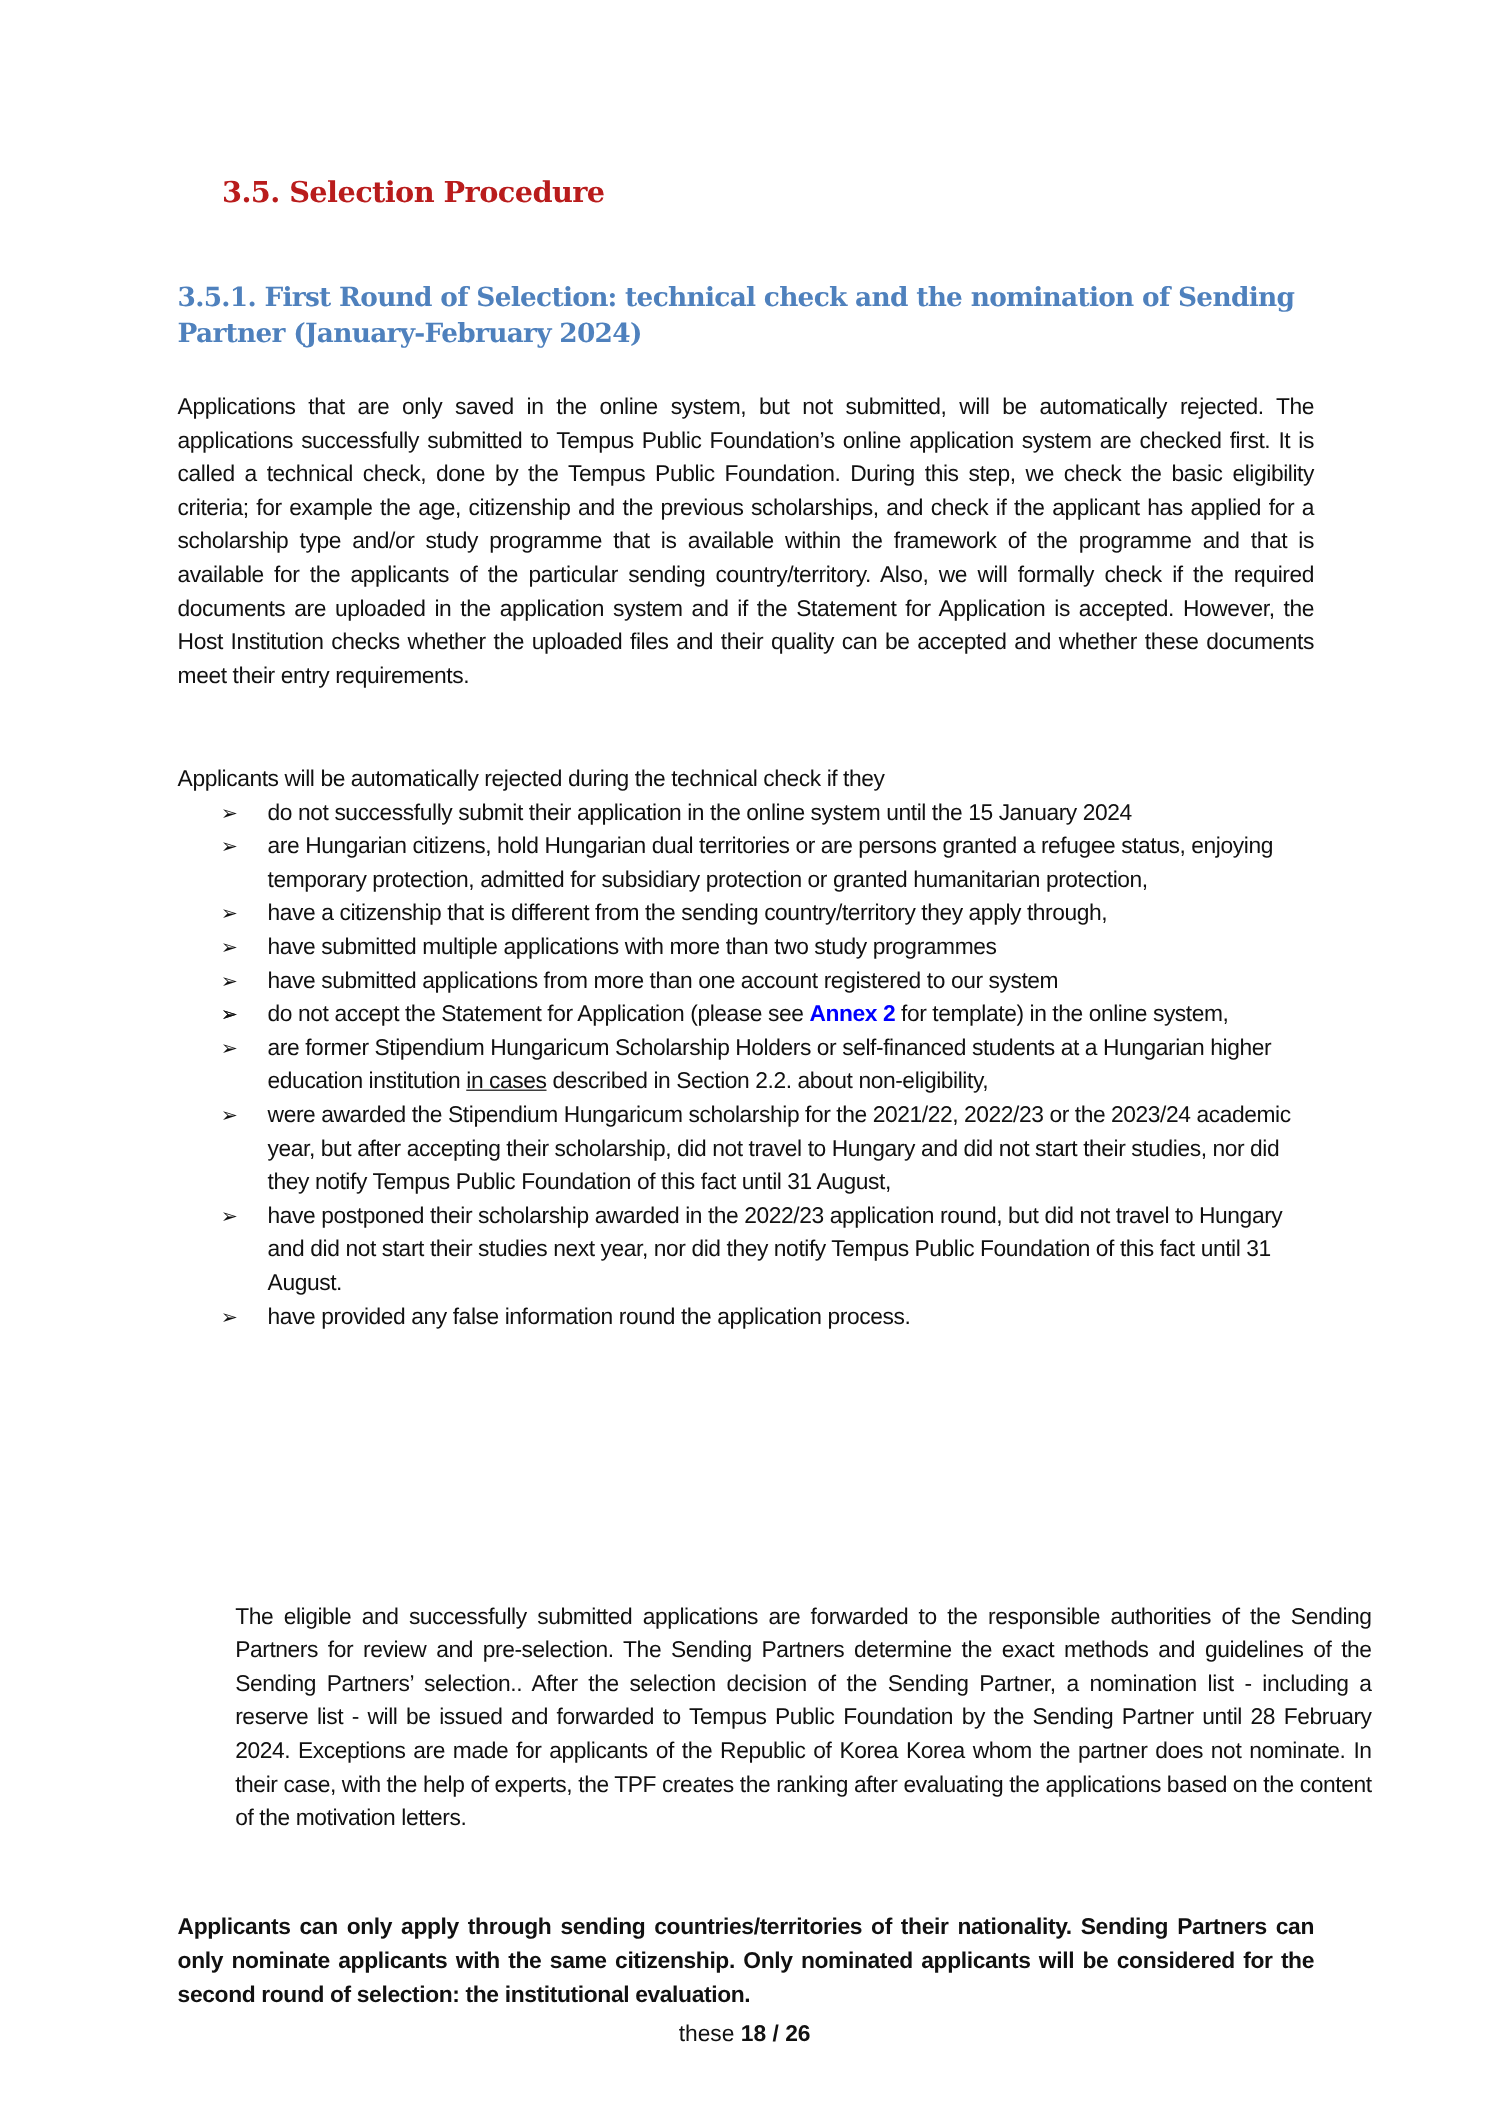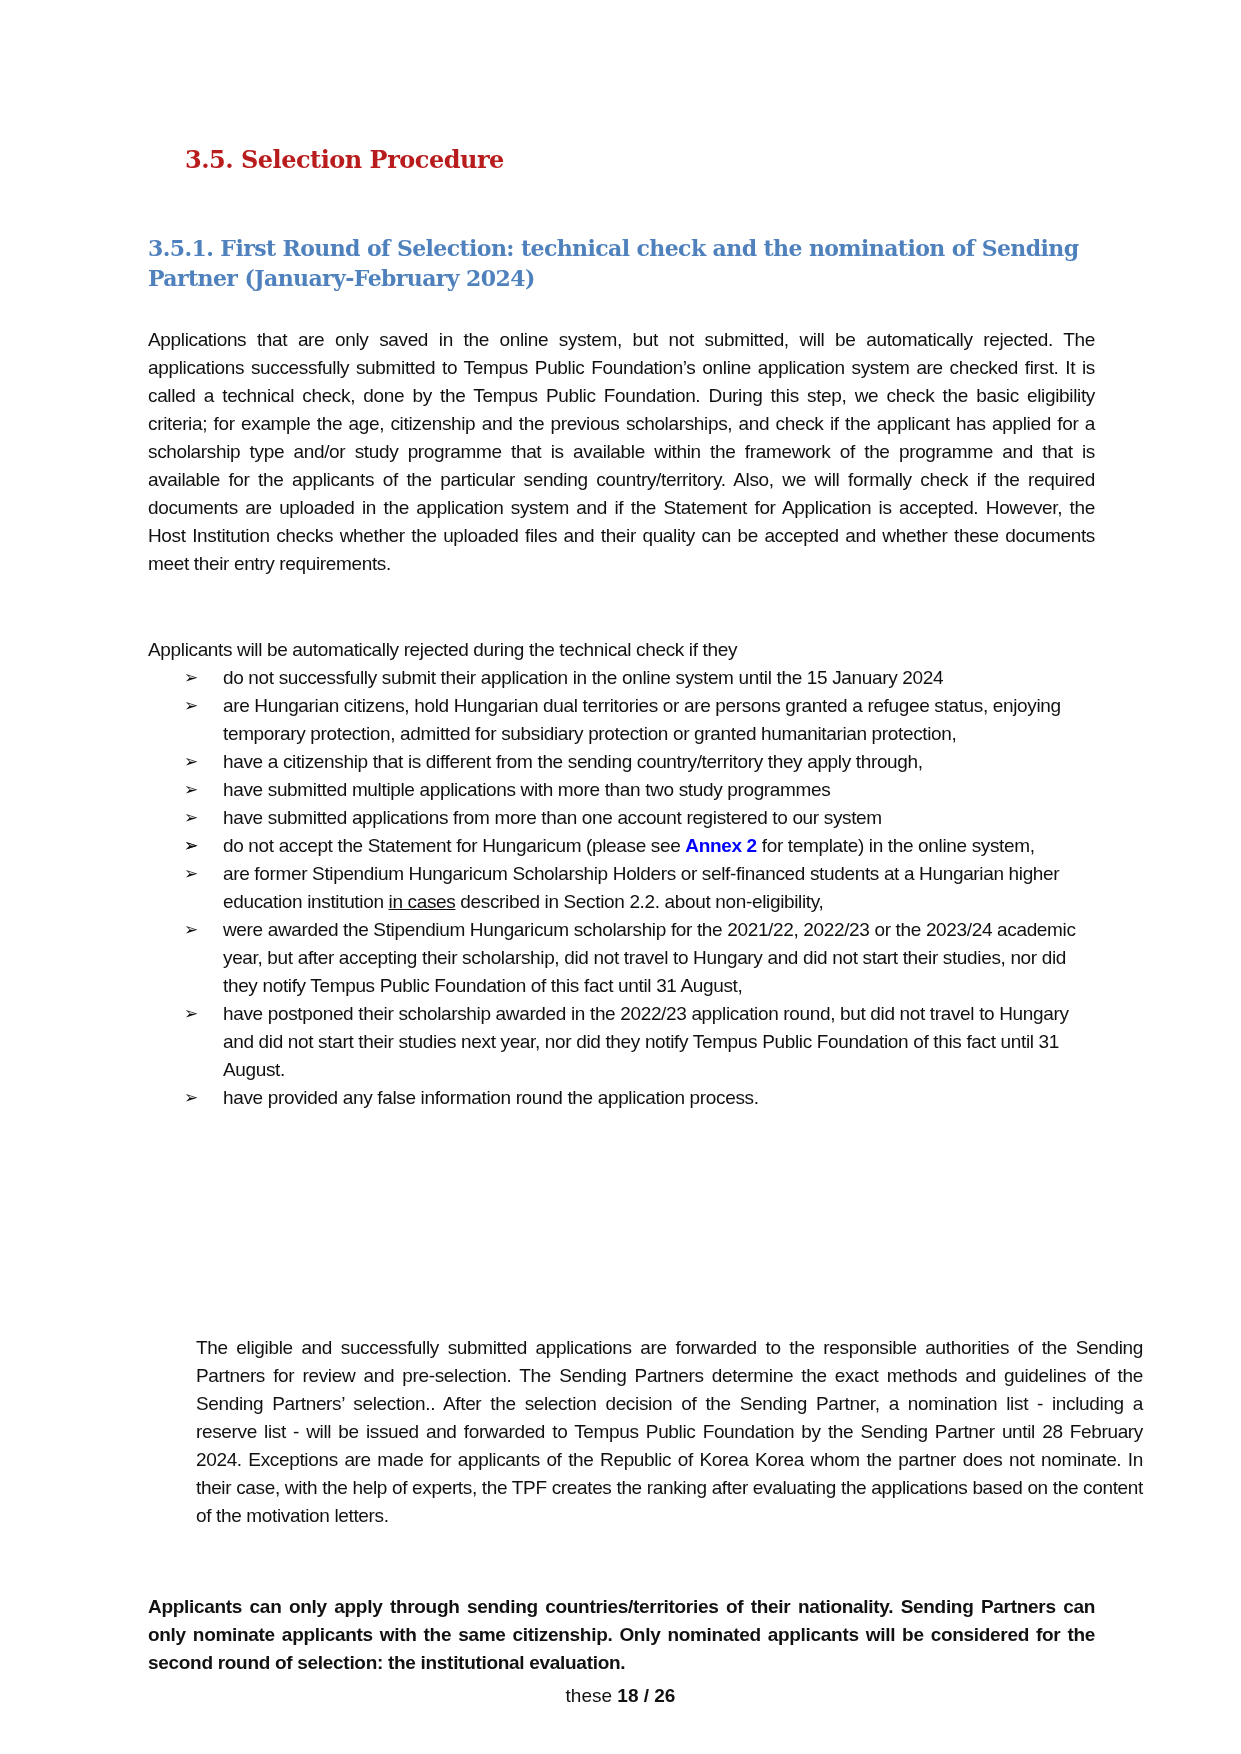--- a/index.html
+++ b/index.html
@@ -49,21 +49,21 @@
     <div class="para p1">Applications that are only saved in the online system, but not submitted, will be automatically rejected. The applications successfully submitted to Tempus Public Foundation’s online application system are checked first. It is called a technical check, done by the Tempus Public Foundation. During this step, we check the basic eligibility criteria; for example the age, citizenship and the previous scholarships, and check if the applicant has applied for a scholarship type and/or study programme that is available within the framework of the programme and that is available for the applicants of the particular sending country/territory. Also, we will formally check if the required documents are uploaded in the application system and if the Statement for Application is accepted. However, the Host Institution checks whether the uploaded files and their quality can be accepted and whether these documents meet their entry requirements.</div>
     <div class="para intro">Applicants will be automatically rejected during the technical check if they</div>
 
     <ul class="blist">
       <li><span class="bullet">➢</span><span>do not successfully submit their application in the online system until the 15 January 2024</span></li>
       <li><span class="bullet">➢</span><span>are Hungarian citizens, hold Hungarian dual territories or are persons granted a refugee status, enjoying temporary protection, admitted for subsidiary protection or granted humanitarian protection,</span></li>
       <li><span class="bullet">➢</span><span>have a citizenship that is different from the sending country/territory they apply through,</span></li>
       <li><span class="bullet">➢</span><span>have submitted multiple applications with more than two study programmes</span></li>
       <li><span class="bullet">➢</span><span>have submitted applications from more than one account registered to our system</span></li>
       <li><span class="bullet">➢</span></li>
-      <li><span class="bullet">➢</span><span>do not accept the Statement for Hungaricum (please see </span><a class="link">Annex 2</a><span> for template) in the online system,</span></li>
+      <li><span class="bullet">➢</span><span>do not accept the Statement for Application (please see </span><a class="link">Annex 2</a><span> for template) in the online system,</span></li>
       <li><span class="bullet">➢</span><span>are former Stipendium Hungaricum Scholarship Holders or self-financed students at a Hungarian higher education institution </span><span class="ul">in cases</span><span> described in Section 2.2. about non-eligibility,</span></li>
       <li><span class="bullet">➢</span><span>were awarded the Stipendium Hungaricum scholarship for the 2021/22,  2022/23 or the 2023/24 academic year, but after accepting their scholarship, did not travel to Hungary and did not start their studies, nor did they notify Tempus Public Foundation of this fact until 31 August,</span></li>
       <li><span class="bullet">➢</span><span>have postponed their scholarship awarded in the 2022/23 application round, but did not travel to Hungary and did not start their studies next year, nor did they notify Tempus Public Foundation of this fact until 31 August.</span></li>
       <li><span class="bullet">➢</span><span>have provided any false information round the application process.</span></li>
     </ul>
 
     <div class="para p2">The eligible and successfully submitted applications are forwarded to the responsible authorities of the Sending Partners for review and pre-selection. The Sending Partners determine the exact methods and guidelines of the Sending Partners’ selection.. After the selection decision of the Sending Partner, a nomination list - including a reserve list - will be issued and forwarded to Tempus Public Foundation by the Sending Partner until 28 February 2024. Exceptions are made for applicants of the Republic of Korea Korea whom the partner does not nominate. In their case, with the help of experts, the TPF creates the ranking after evaluating the applications based on the content of the motivation letters.</div>
     <div class="para p3">Applicants can only apply through sending countries/territories of their nationality. Sending Partners can only nominate applicants with the same citizenship. Only nominated applicants will be considered for the second round of selection: the institutional evaluation.</div>
   </div>
 

